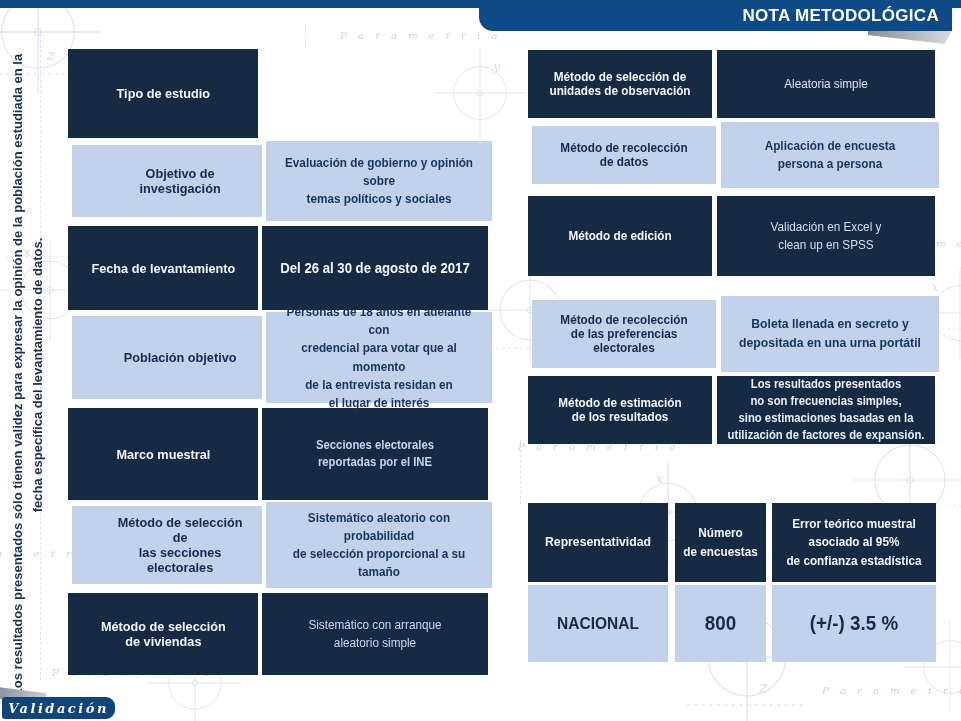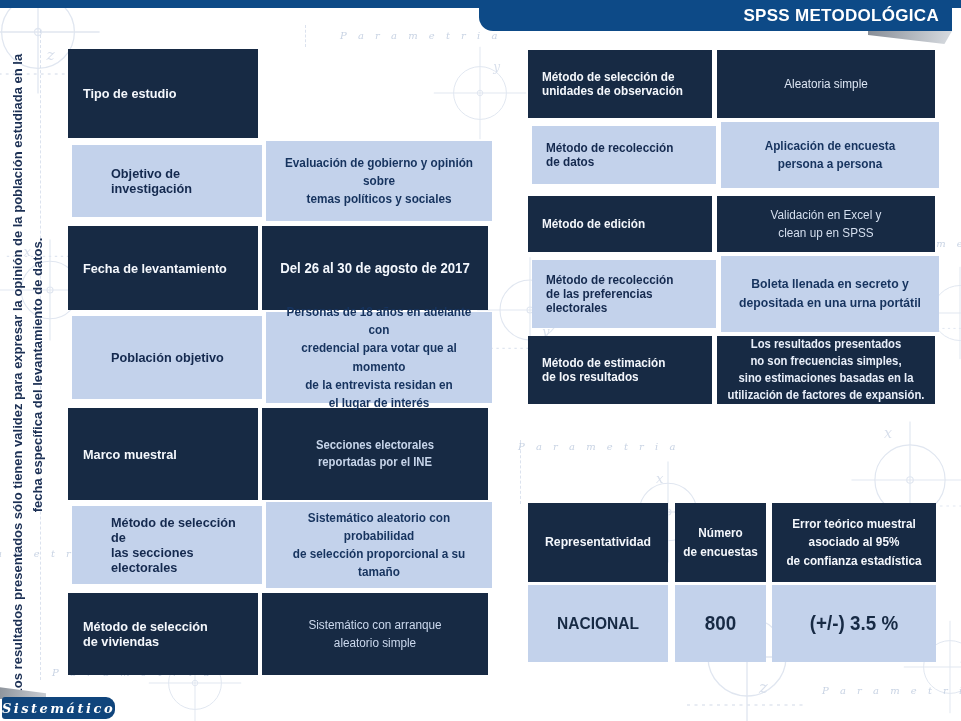--- a/index.html
+++ b/index.html
@@ -32,21 +32,21 @@
   
   .side-note{
     position:absolute;left:-315px;top:353px;width:690px;height:44px;
     transform:rotate(-90deg);transform-origin:center;
     color:#1c3054;font-weight:bold;font-size:13px;line-height:1.55;
     text-align:center;white-space:pre-line;
   }
   
   .tbl{position:absolute;display:flex;flex-direction:column;}
   .row{display:flex;gap:4px;}
-  .cell{display:flex;align-items:center;box-sizing:border-box;}
+  .cell{display:flex;align-items:center;box-sizing:border-box;text-align:center;}
   .cell.label{justify-content:flex-start;padding-left:15px;padding-right:4px;}
   .cell.value{justify-content:center;text-align:center;padding:2px 4px;}
   .dark-bg{background:#172a44;}
   .light-bg{background:#c3d2eb;}
   .ct{display:block;width:100%;white-space:pre-line;transform:scaleX(0.94);}
   .cell.label .ct{transform-origin:left center;}
   .cell.value .ct{transform-origin:center center;}
 
   
   #lt{left:68px;top:49px;}
@@ -70,21 +70,21 @@
   #lt .row:nth-child(7) .value .ct{color:#ccd9ee;font-weight:normal;font-size:12.5px;}
 
   
   #rt{left:528px;top:50px;}
   #rt .row{gap:5px;}
   #rt .cell.label{width:184px;padding-left:14px;}
   #rt .cell.value{width:218px;}
   #rt .label .ct{font-size:12.5px;}
   #rt .row:nth-child(1){height:68px;margin-bottom:4px;}
   #rt .row:nth-child(2){height:66px;margin-bottom:8px;}
-  #rt .row:nth-child(3){height:56px;margin-bottom:4px;}
+  #rt .row:nth-child(3){height:80px;margin-bottom:20px;}
   #rt .row:nth-child(4){height:76px;margin-bottom:4px;}
   #rt .row:nth-child(5){height:68px;}
   #rt .row:nth-child(1) .value .ct{font-weight:normal;color:#dce5f3;font-size:12.5px;}
   #rt .row:nth-child(3) .value .ct{font-weight:normal;color:#d5dfef;font-size:12.5px;}
   #rt .row:nth-child(4) .value .ct{font-size:13px;}
   #rt .row:nth-child(5) .value .ct{color:#e8eef9;font-weight:bold;line-height:1.4;}
 
   
   #sm{left:528px;top:503px;}
   #sm .row{gap:0;}
@@ -211,21 +211,21 @@
   <div class="wm-text" style="left:52px;top:667px">P a r a m e t r i a</div>
   <div class="wm-text" style="left:822px;top:685px">P a r a m e t r i a</div>
   <div class="wm-text" style="left:-55px;top:548px">P a r a m e t r i a</div>
   <div class="wm-text" style="left:868px;top:238px">P a r a m e t r i a</div>
   <div class="vdash" style="left:305px;top:25px;height:22px"></div>
   <div class="vdash" style="left:520px;top:440px;height:64px"></div>
   <div class="vdash" style="left:40px;top:30px;height:650px"></div>
 
   <div class="top-strip"></div>
   <div class="banner">
-    <span>SPSS METODOLÓGICA</span>
+    <span>NOTA METODOLÓGICA</span>
   </div>
   <div class="banner-fold"></div>
 
   <div class="side-note">Los resultados presentados sólo tienen validez para expresar la opinión de la población estudiada en la
 fecha específica del levantamiento de datos.</div>
 
   <div class="tbl" id="lt">
     <div class="row">
       <div class="cell label dark-bg">
           <span class="ct">Tipo de estudio</span>
@@ -366,16 +366,16 @@
           <span class="ct">800</span>
         </div>
       <div class="cell c3 light-bg">
           <span class="ct">(+/-) 3.5 %</span>
         </div>
     </div>
   </div>
 
   <div class="logo-fold"></div>
   <div class="logo-box">
-    <span>Sistemático</span>
+    <span>Validación</span>
   </div>
 
 </div>
 
 </body></html>

